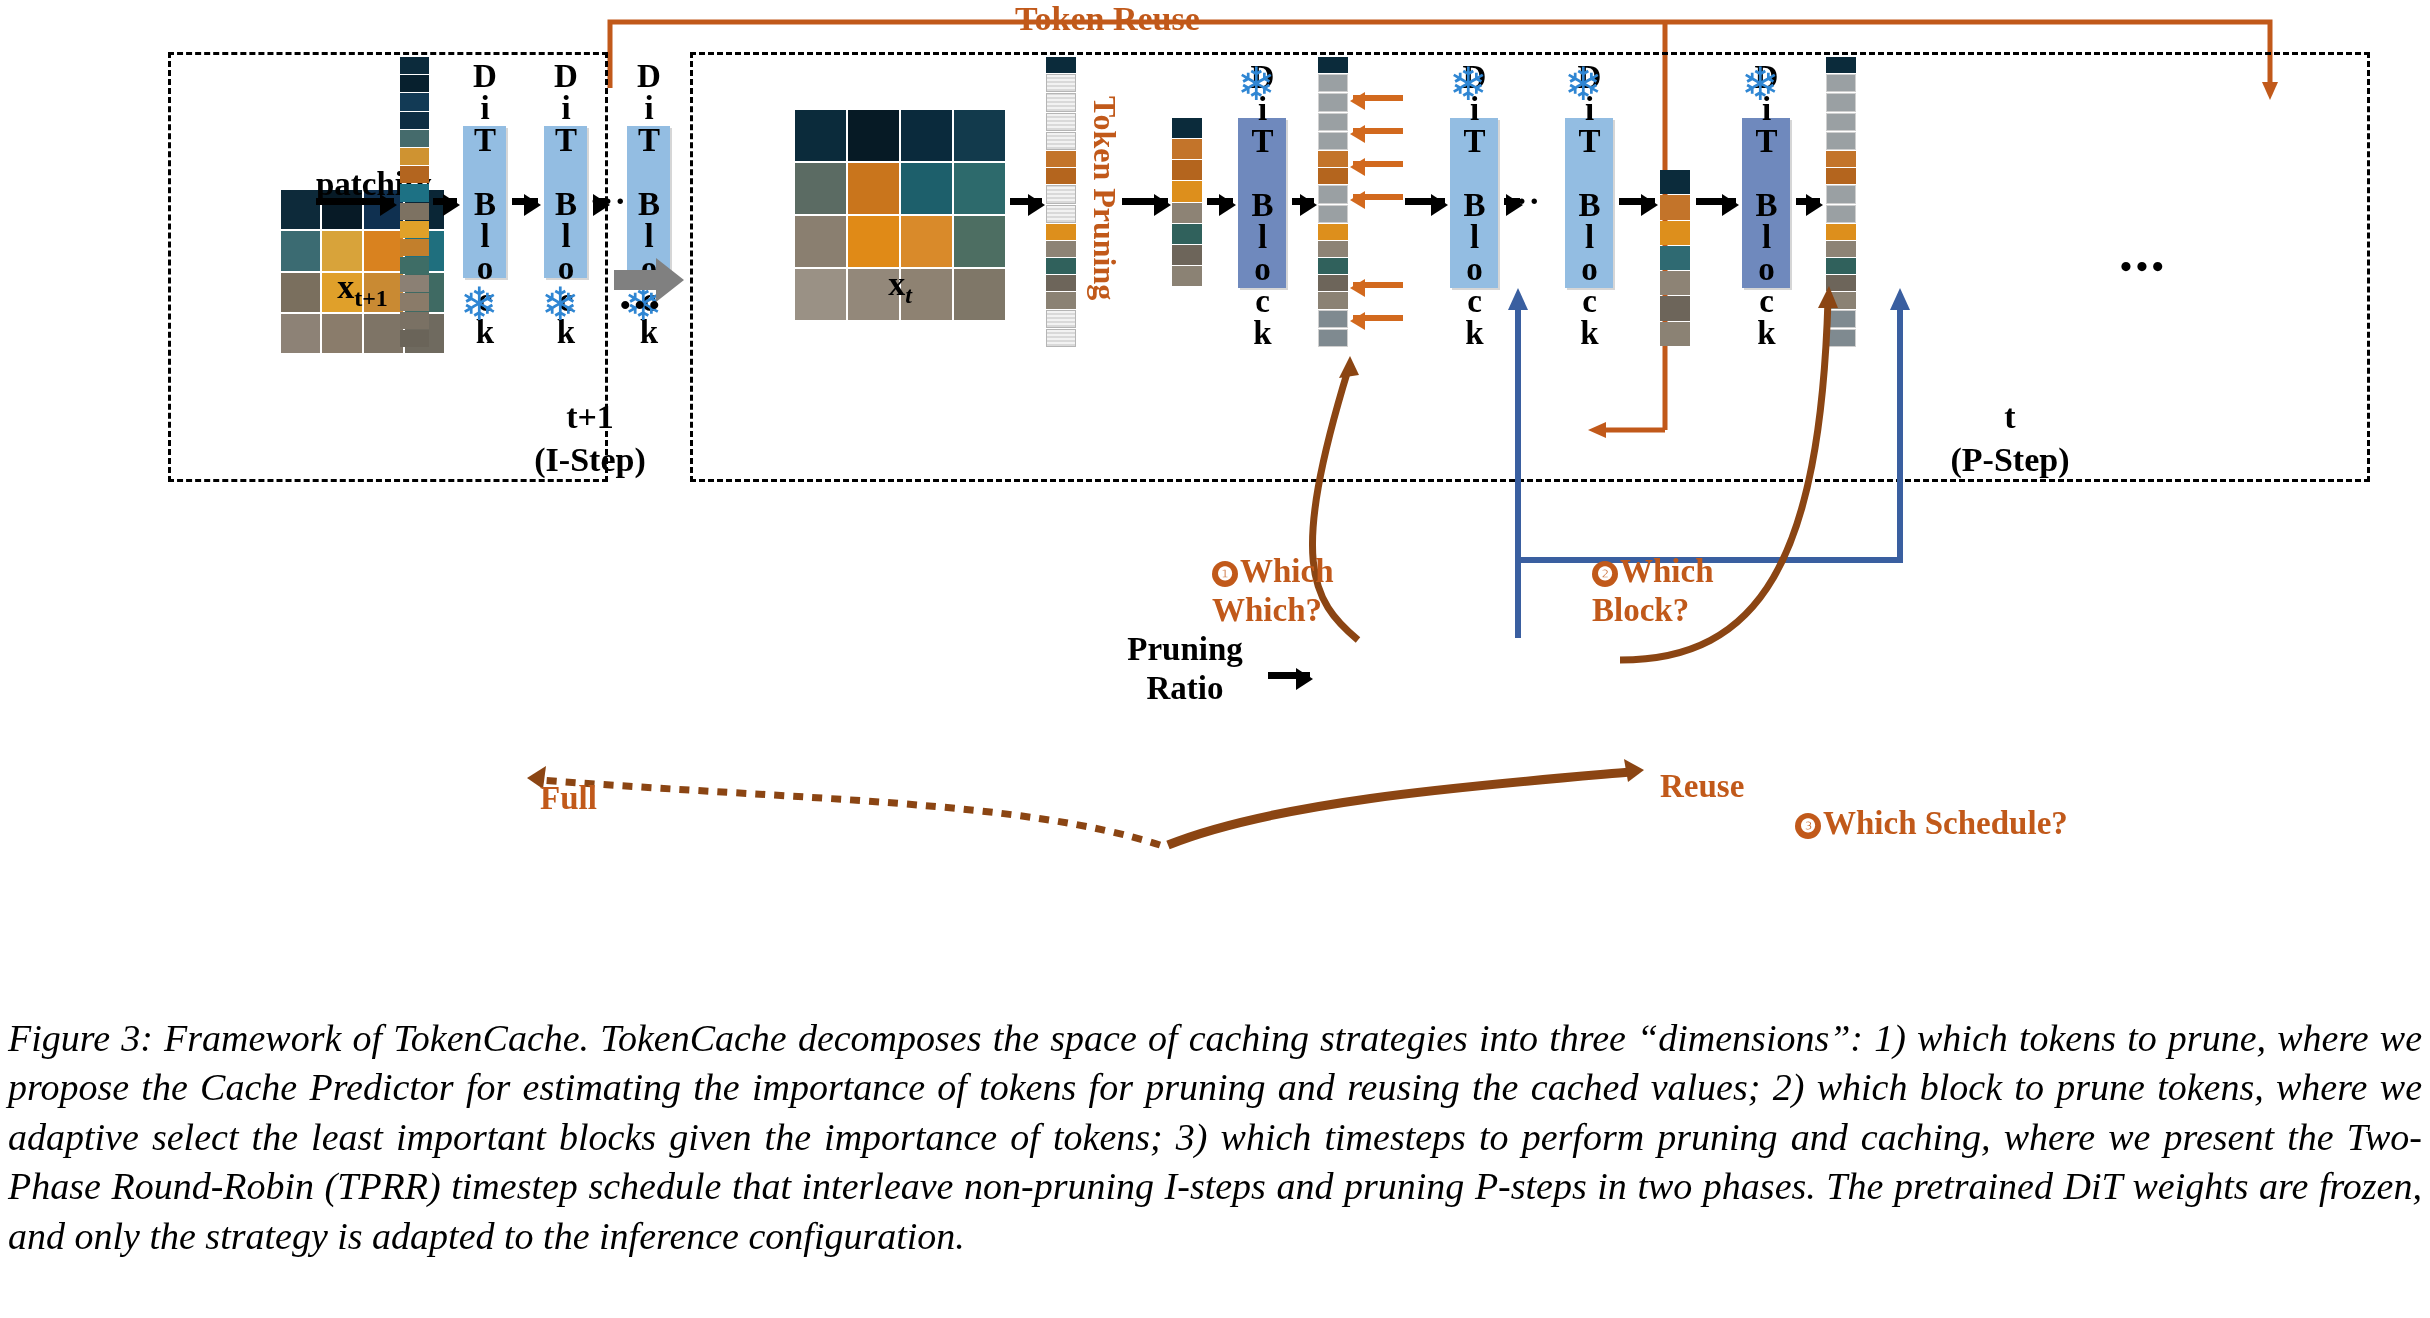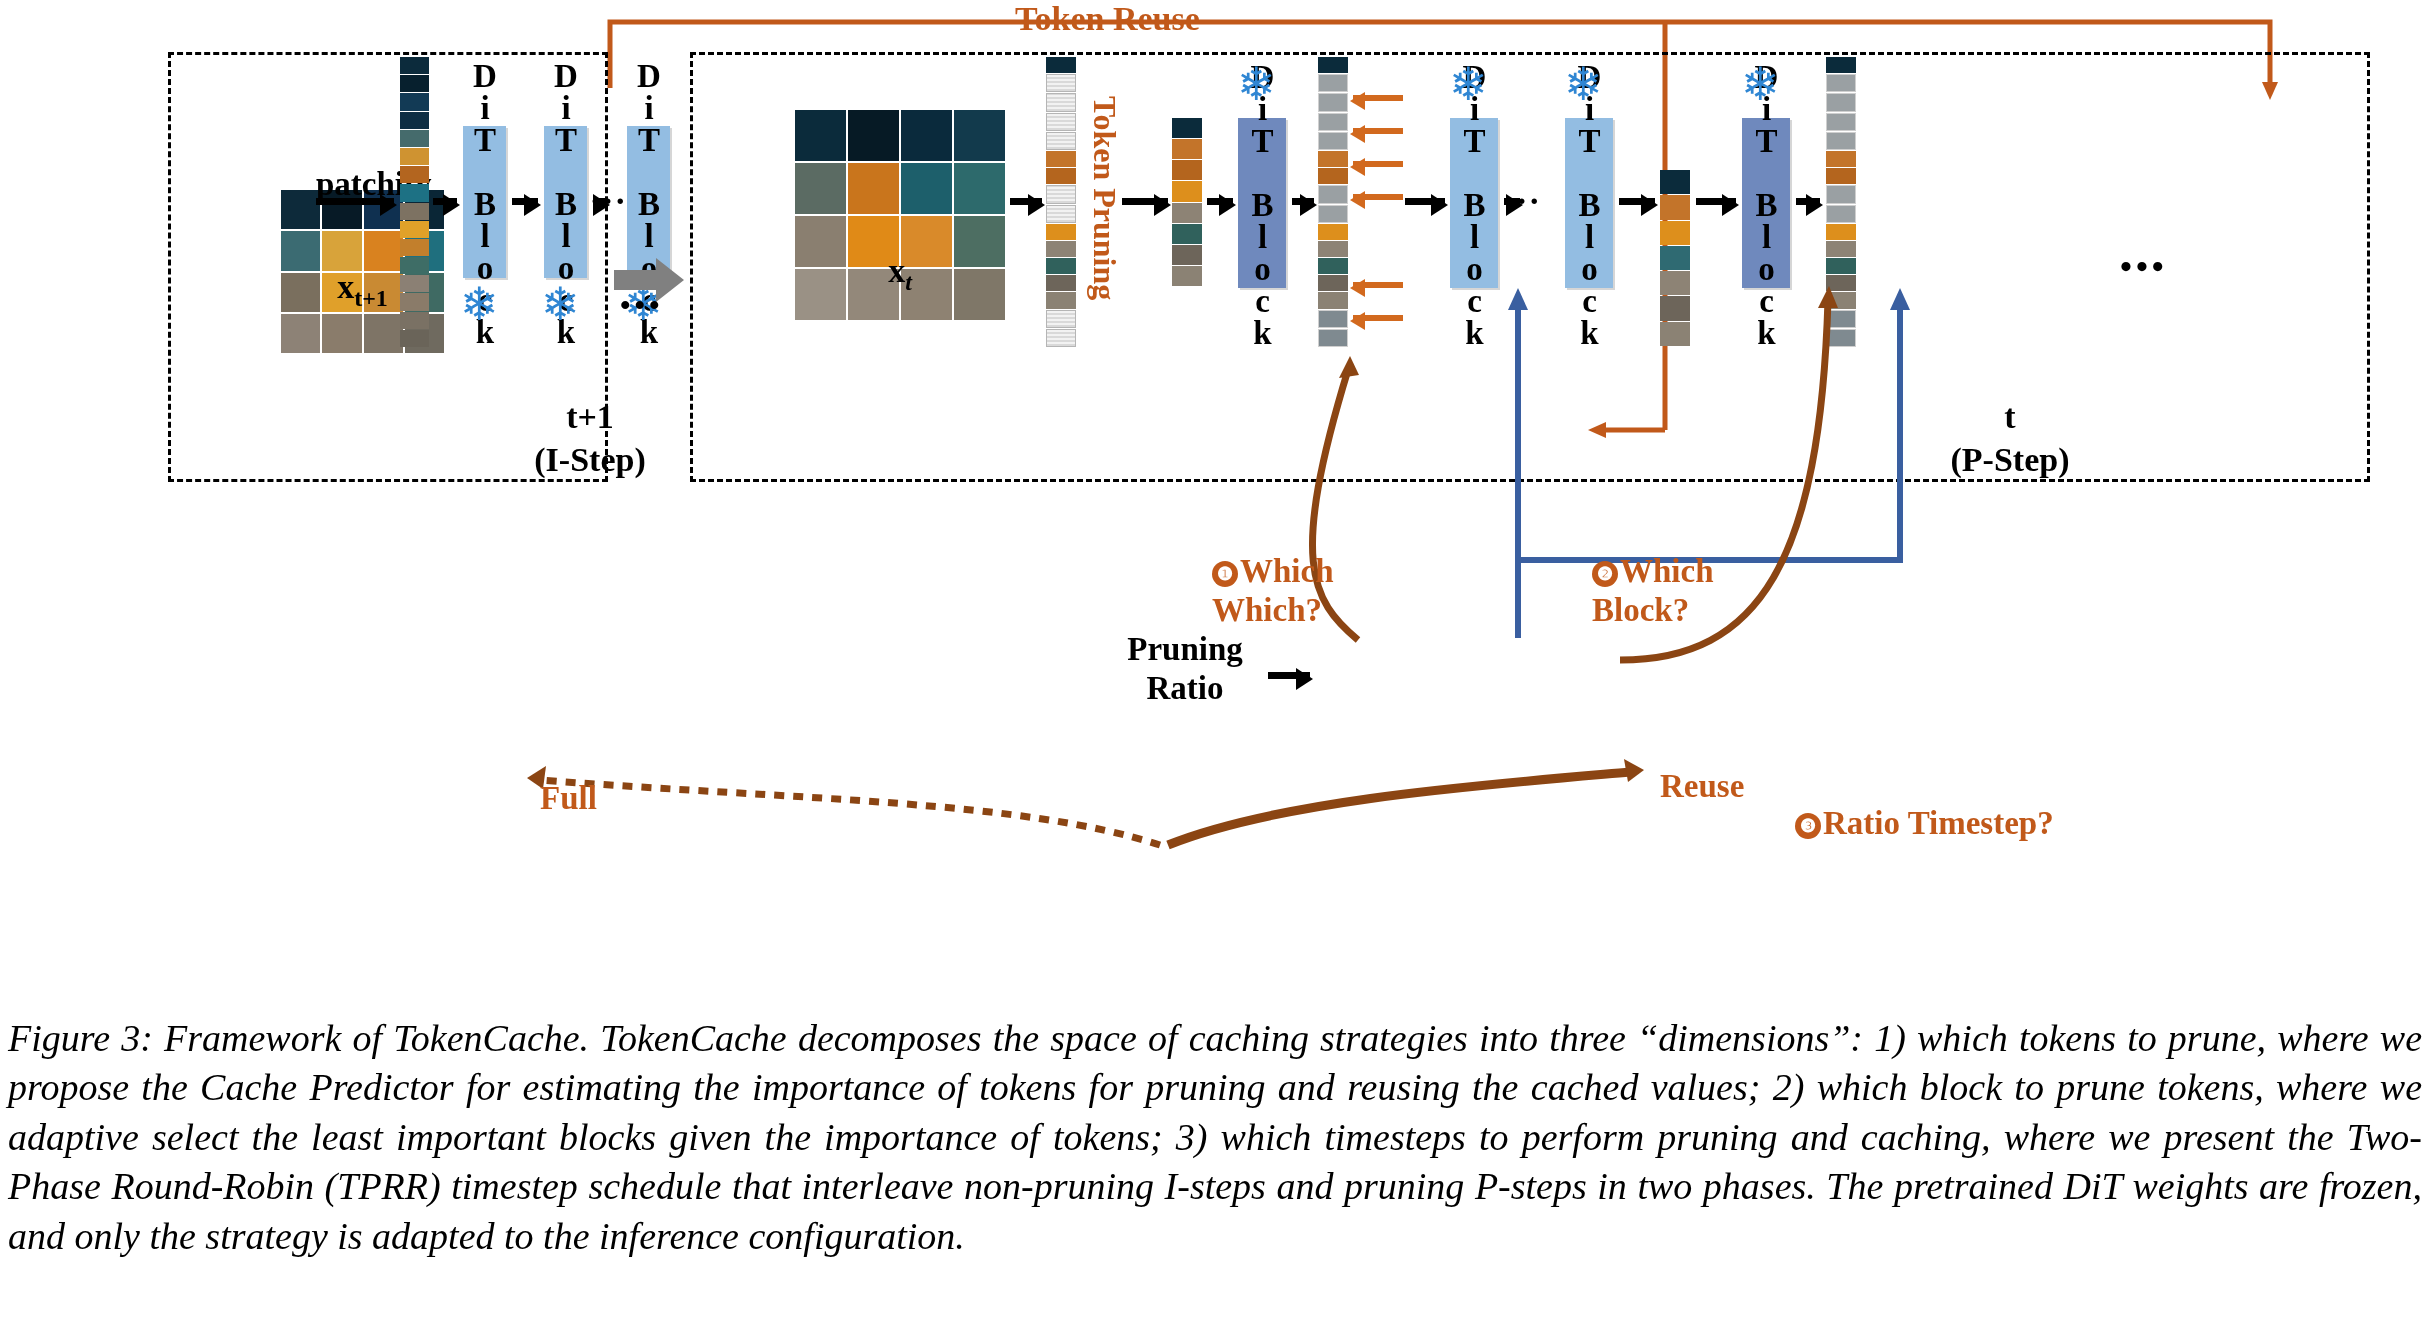--- a/index.html
+++ b/index.html
@@ -187,21 +187,21 @@
     <div class="patch" style="background:#8a7f70"></div>
     <div class="patch" style="background:#e08a17"></div>
     <div class="patch" style="background:#d98a2a"></div>
     <div class="patch" style="background:#4d6e62"></div>
     <div class="patch" style="background:#9a9185"></div>
     <div class="patch" style="background:#93887a"></div>
     <div class="patch" style="background:#8e8272"></div>
     <div class="patch" style="background:#7f7768"></div>
   </div>
 
-  <div class="lbl center" style="left:795px;top:252px;width:210px;font-size:34px;">
+  <div class="lbl center" style="left:795px;top:265px;width:210px;font-size:34px;">
     <span>x</span><sub style="font-size:24px;font-style:italic">t</sub>
   </div>
 
   <div class="arrow-h" style="left:1010px;top:198px;width:32px;"></div>
 
   <div class="tokencol" style="left:1046px;top:57px;width:30px;height:290px;">
     <div class="tok" style="flex:1;background:#0b2b3b"></div>
     <div class="tok pruned" style="flex:1"></div>
     <div class="tok pruned" style="flex:1"></div>
     <div class="tok pruned" style="flex:1"></div>
@@ -368,19 +368,19 @@
     <polygon points="527,778 546,766 543,789" fill="#8b4513"></polygon>
 
     <path d="M 1168,845 C 1280,800 1480,785 1630,772" fill="none" stroke="#8b4513" stroke-width="9"></path>
     <polygon points="1644,770 1624,759 1628,782" fill="#8b4513"></polygon>
   </svg>
 
   <div class="lbl orange" style="left:540px;top:780px;font-size:33px;">Full</div>
   <div class="lbl orange" style="left:1660px;top:768px;font-size:33px;">Reuse</div>
 
   <div class="lbl orange" style="left:1795px;top:805px;font-size:33px;">
-    <span class="cnum">❸</span><span>Ratio Timestep?</span>
+    <span class="cnum">❸</span><span>Which Schedule?</span>
   </div>
 
 
   <div id="caption">Figure 3: Framework of TokenCache. TokenCache decomposes the space of caching strategies into three “dimensions”: 1) which tokens to prune, where we propose the Cache Predictor for estimating the importance of tokens for pruning and reusing the cached values; 2) which block to prune tokens, where we adaptive select the least important blocks given the importance of tokens; 3) which timesteps to perform pruning and caching, where we present the Two-Phase Round-Robin (TPRR) timestep schedule that interleave non-pruning I-steps and pruning P-steps in two phases. The pretrained DiT weights are frozen, and only the strategy is adapted to the inference configuration.</div>
 
 </div>
 
 </body></html>

